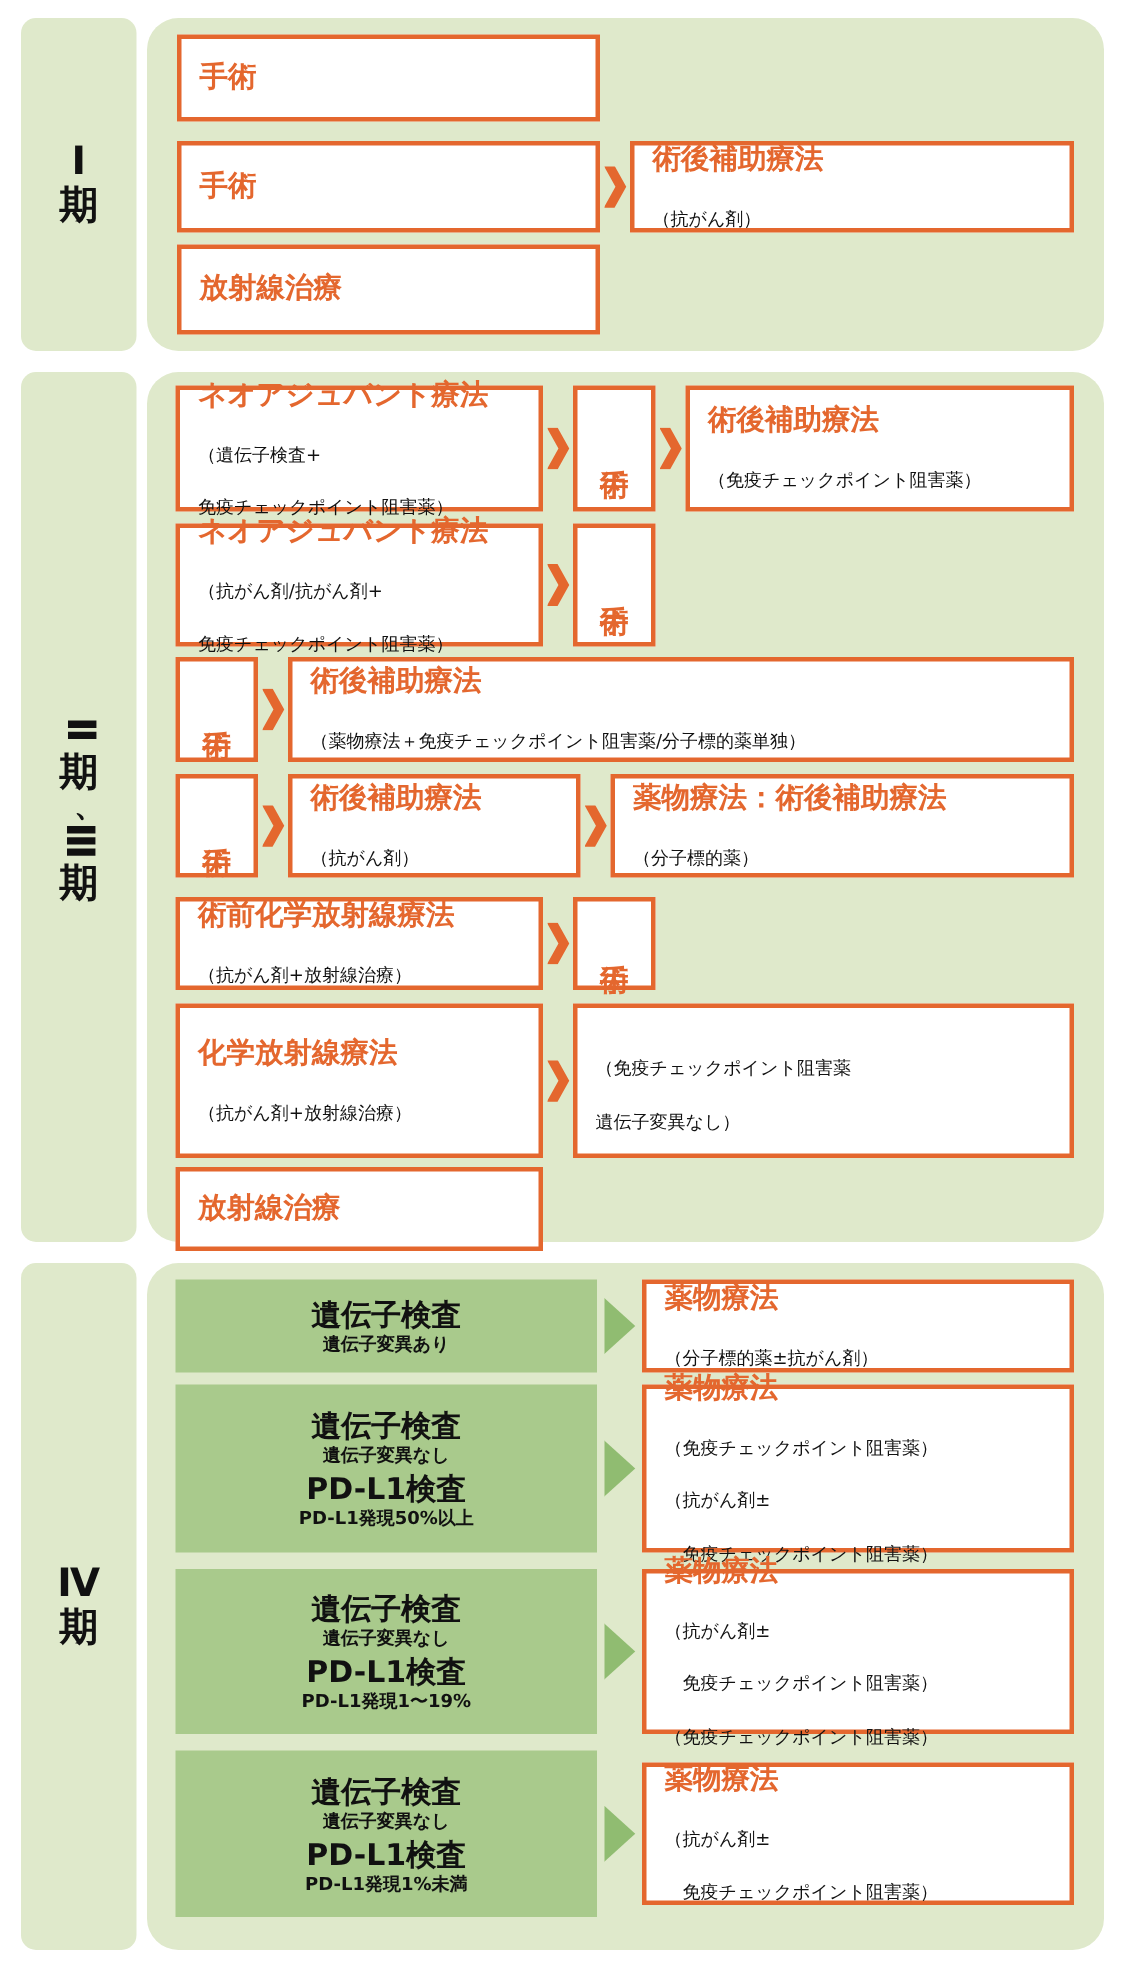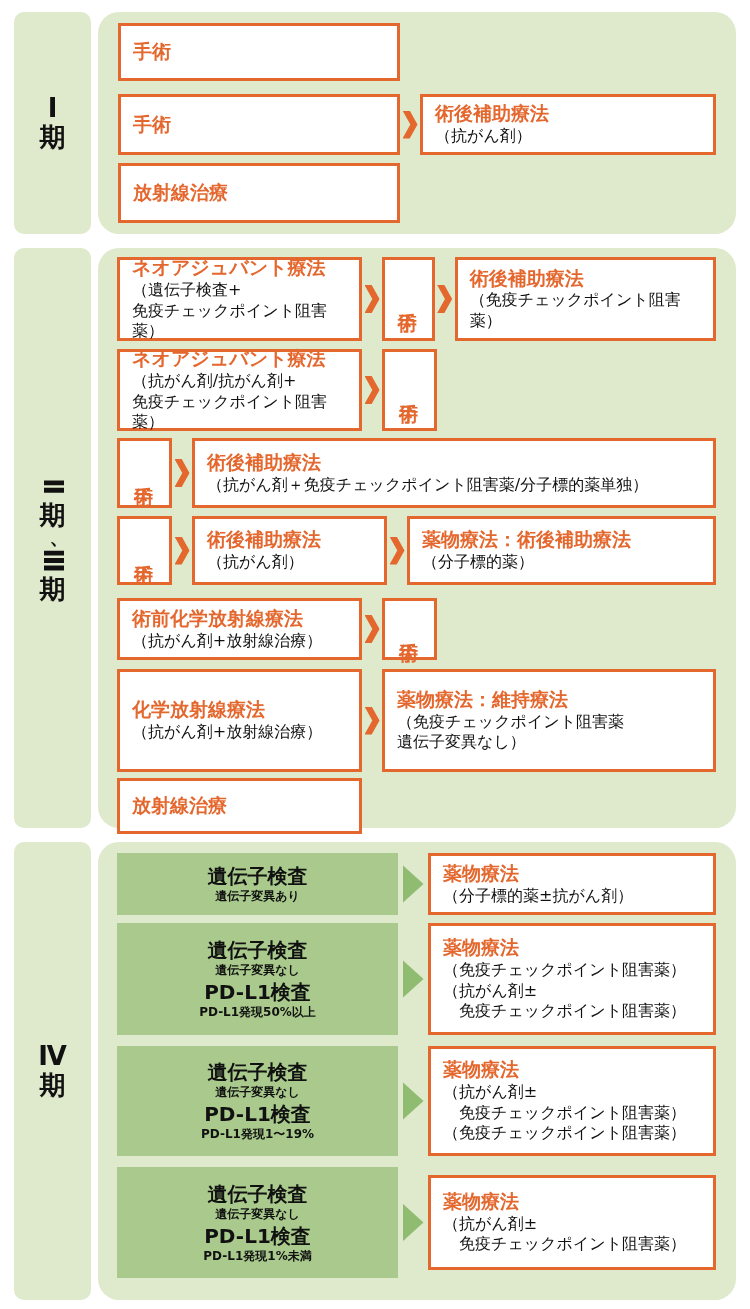--- a/index.html
+++ b/index.html
@@ -25,21 +25,21 @@
   .strip span.rot{transform:rotate(90deg);}
   .strip span.cma{font-size:20px;height:16px;line-height:14px;transform:translateX(7px);}
   .main{flex:1;background:var(--panel);border-radius:21px;}
   .main.m1{padding:11px 20px;}
   .main.m2{padding:9px 20px 13px 19px;}
   .main.m3{padding:11px 20px 22px 19px;}
   .row{display:flex;align-items:stretch;}
   .obox{background:#fff;border:3px solid var(--orange);padding:6px 12px;
     display:flex;flex-direction:column;justify-content:center;align-items:flex-start;}
   .obox .t{color:var(--orange);font-weight:bold;font-size:19px;line-height:1.25;}
-  .obox .l{color:var(--ink);font-size:16px;line-height:1.28;}
+  .obox .l{color:var(--ink);font-size:12px;line-height:1.28;margin-top:20px;}
   .sbox{background:#fff;border:3px solid var(--orange);width:55px;
     display:flex;align-items:center;justify-content:center;padding:0;}
   .sbox .vt{writing-mode:vertical-rl;text-orientation:upright;
     color:var(--orange);font-weight:bold;font-size:19px;letter-spacing:2px;}
   .chev{width:20px;display:flex;align-items:center;justify-content:center;flex:0 0 20px;}
   .chev i{display:block;width:15px;height:28px;background:var(--orange);
     clip-path:polygon(0 0,48% 0,100% 50%,48% 100%,0 100%,52% 50%);}
   .garr{width:30px;flex:0 0 30px;display:flex;align-items:center;justify-content:center;}
   .garr i{display:block;width:21px;height:38px;background:var(--garrow);
     clip-path:polygon(0 0,100% 50%,0 100%);}
@@ -134,21 +134,21 @@
 
     <div class="row" style="height:70px;margin-bottom:8px;">
       <div class="sbox">
         <span class="vt">手術</span>
       </div>
       <div class="chev">
           <i></i>
         </div>
       <div class="obox grow">
         <div class="t">術後補助療法</div>
-        <div class="l">（抗がん剤＋免疫チェックポイント阻害薬/分子標的薬単独）</div>
+        <div class="l">（薬物療法＋免疫チェックポイント阻害薬/分子標的薬単独）</div>
       </div>
     </div>
 
     <div class="row" style="height:69px;margin-bottom:13px;">
       <div class="sbox">
         <span class="vt">手術</span>
       </div>
       <div class="chev">
           <i></i>
         </div>
@@ -180,21 +180,20 @@
 
     <div class="row" style="height:103px;margin-bottom:6px;">
       <div class="obox w245">
         <div class="t">化学放射線療法</div>
         <div class="l">（抗がん剤+放射線治療）</div>
       </div>
       <div class="chev">
           <i></i>
         </div>
       <div class="obox grow">
-        <div class="t">薬物療法：維持療法</div>
         <div class="l">（免疫チェックポイント阻害薬</div>
         <div class="l">遺伝子変異なし）</div>
       </div>
     </div>
 
     <div class="row" style="height:56px;">
       <div class="obox w245">
         <div class="t">放射線治療</div>
       </div>
     </div>

